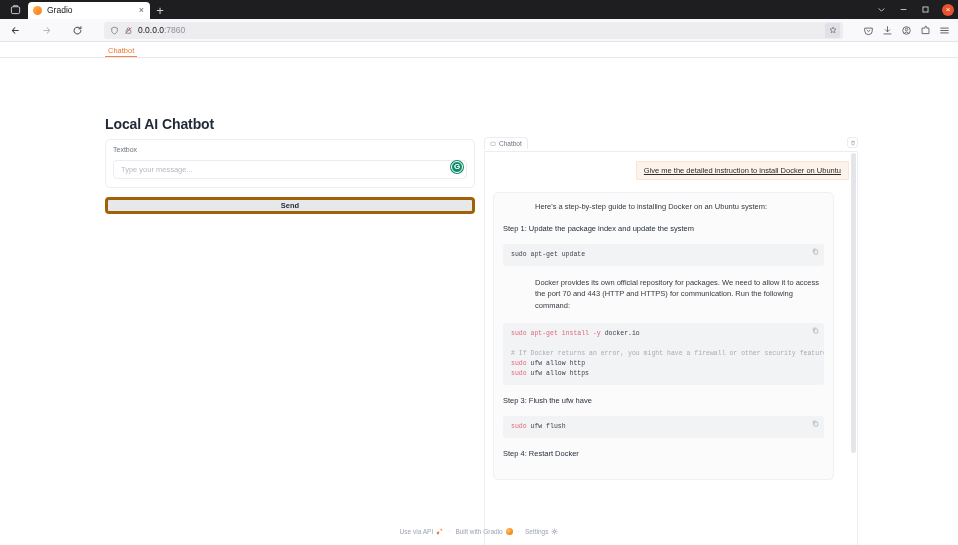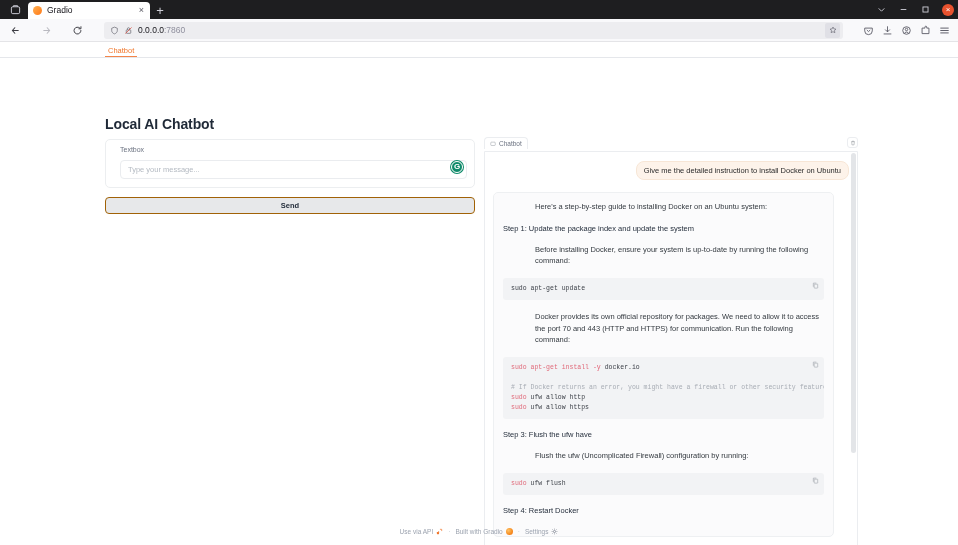--- a/index.html
+++ b/index.html
@@ -93,40 +93,40 @@
     position: absolute; left: 105px; top: 74px;
     font-size: 14px; font-weight: bold; color: #1f2937; letter-spacing: -0.1px;
   }
 
   .columns { position: absolute; left: 0; top: 95px; right: 0; bottom: 0; }
 
   
   .left-col { position: absolute; left: 105px; top: 2px; width: 370px; }
   .textbox-card {
     border: 1px solid #eceef0; border-radius: 5px; background: #fff;
-    padding: 6px 7px 8px 14px;
+    padding: 6px 7px 8px 7px;
   }
   .tb-label { font-size: 7px; color: #6b7280; margin-bottom: 5px; }
   .tb-input-wrap { position: relative; }
   .tb-input {
     width: 100%; height: 19px; border: 1px solid #eaecef; border-radius: 4px;
     background: #fff; font-size: 7.5px; color: #9ca3af; padding: 0 22px 0 7px;
     font-family: "Liberation Sans", sans-serif; line-height: 19px;
   }
   .tb-input::placeholder { color: #b4bac2; }
   .grammarly {
     position: absolute; right: 4px; top: 3px; width: 12px; height: 12px;
     border-radius: 50%; background: #0f8a6a;
     display: flex; align-items: center; justify-content: center;
     color: #fff; font-size: 8px; font-weight: bold; line-height: 1;
     border: 1.5px solid #fff; box-shadow: 0 0 0 1px #0f8a6a;
   }
   .send-btn {
     margin-top: 9px; width: 100%; height: 17px; background: #e7e8ea;
-    border: 1px solid #a16207; border-radius: 4px;
+    border: 3px solid #a16207; border-radius: 4px;
     font-size: 7.5px; font-weight: bold; color: #1f2937;
     font-family: "Liberation Sans", sans-serif; cursor: pointer;
     display: flex; align-items: center; justify-content: center;
   }
 
   
   .right-col { position: absolute; left: 484px; top: 0px; width: 374px; height: 425px; }
   .chat-header { display: flex; align-items: flex-start; justify-content: space-between; height: 14px; }
   .chat-tag {
     display: flex; align-items: center; gap: 3px;
@@ -148,22 +148,22 @@
     position: absolute; right: 1px; top: 1px; width: 5px; bottom: 1px;
     background: transparent;
   }
   .chat-scrollbar .thumb {
     position: absolute; top: 0; left: 0; width: 5px; height: 300px;
     background: #e3e5e8; border-radius: 3px;
   }
 
   .msg-user-row { display: flex; justify-content: flex-end; }
   .msg-user {
-    background: #fdf3ea; border: 1px solid #f7e6d6; border-radius: 8px;
-    padding: 4px 7px; font-size: 7.5px; color: #2b2b2b; max-width: 300px;
+    background: #fdf3ea; border: 1px solid #f7e6d6; border-radius: 1px;
+    padding: 4px 7px; font-size: 7.5px; color: #2b2b2b; max-width: 300px; text-decoration: underline;
   }
   .msg-bot {
     margin-top: 12px; background: #fbfbfc; border: 1px solid #eef0f2;
     border-radius: 5px; padding: 8px 9px 10px 9px; color: #2b2b2b;
     width: 341px; overflow: hidden;
   }
   .bot-p { font-size: 7.5px; line-height: 1.55; margin: 0 0 11px 0; color: #343a40; padding-left: 32px; }
   .bot-h { font-size: 7.5px; font-weight: normal; margin: 0 0 11px 0; color: #1f2937; }
   .code-block {
     background: #f2f3f5; border-radius: 3px; padding: 6px 8px 6px 8px;
@@ -336,32 +336,30 @@
           </div>
         </div>
 
         <div class="chat-body">
           <div class="msg-user-row">
             <div class="msg-user">Give me the detailed instruction to install Docker on Ubuntu</div>
           </div>
           <div class="msg-bot" id="bot-msg">
               <div class="bot-p">Here's a step-by-step guide to installing Docker on an Ubuntu system:</div>
               <div class="bot-h">Step 1: Update the package index and update the system</div>
-              <div class="bot-p">Before installing Docker, ensure your system is up-to-date by running the following command:</div>
               <div class="code-block"><span class="code-line">sudo apt-get update</span><span class="copy"><svg viewBox="0 0 16 16" fill="none" stroke="#9aa0a6" stroke-width="1.3">
                     <rect x="5" y="5" width="8" height="9" rx="1"></rect>
                     <path d="M3 11V2.5h7"></path>
                   </svg></span></div>
               <div class="bot-p">Docker provides its own official repository for packages. We need to allow it to access the port 70 and 443 (HTTP and HTTPS) for communication. Run the following command:</div>
               <div class="code-block"><span class="code-line"><span class="tok-kw">sudo apt-get install</span> <span class="tok-flag">-y</span> docker.io</span><span class="code-line">&nbsp;</span><span class="code-line"><span class="tok-cmt"># If Docker returns an error, you might have a firewall or other security feature in p</span></span><span class="code-line"><span class="tok-kw">sudo</span> ufw allow http</span><span class="code-line"><span class="tok-kw">sudo</span> ufw allow https</span><span class="copy"><svg viewBox="0 0 16 16" fill="none" stroke="#9aa0a6" stroke-width="1.3">
                     <rect x="5" y="5" width="8" height="9" rx="1"></rect>
                     <path d="M3 11V2.5h7"></path>
                   </svg></span></div>
               <div class="bot-h">Step 3: Flush the ufw have</div>
-              <div class="bot-p">Flush the ufw (Uncomplicated Firewall) configuration by running:</div>
               <div class="code-block"><span class="code-line"><span class="tok-kw">sudo</span> ufw flush</span><span class="copy"><svg viewBox="0 0 16 16" fill="none" stroke="#9aa0a6" stroke-width="1.3">
                     <rect x="5" y="5" width="8" height="9" rx="1"></rect>
                     <path d="M3 11V2.5h7"></path>
                   </svg></span></div>
               <div class="bot-h">Step 4: Restart Docker</div>
             </div>
           <div class="chat-scrollbar">
             <div class="thumb"></div>
           </div>
         </div>

